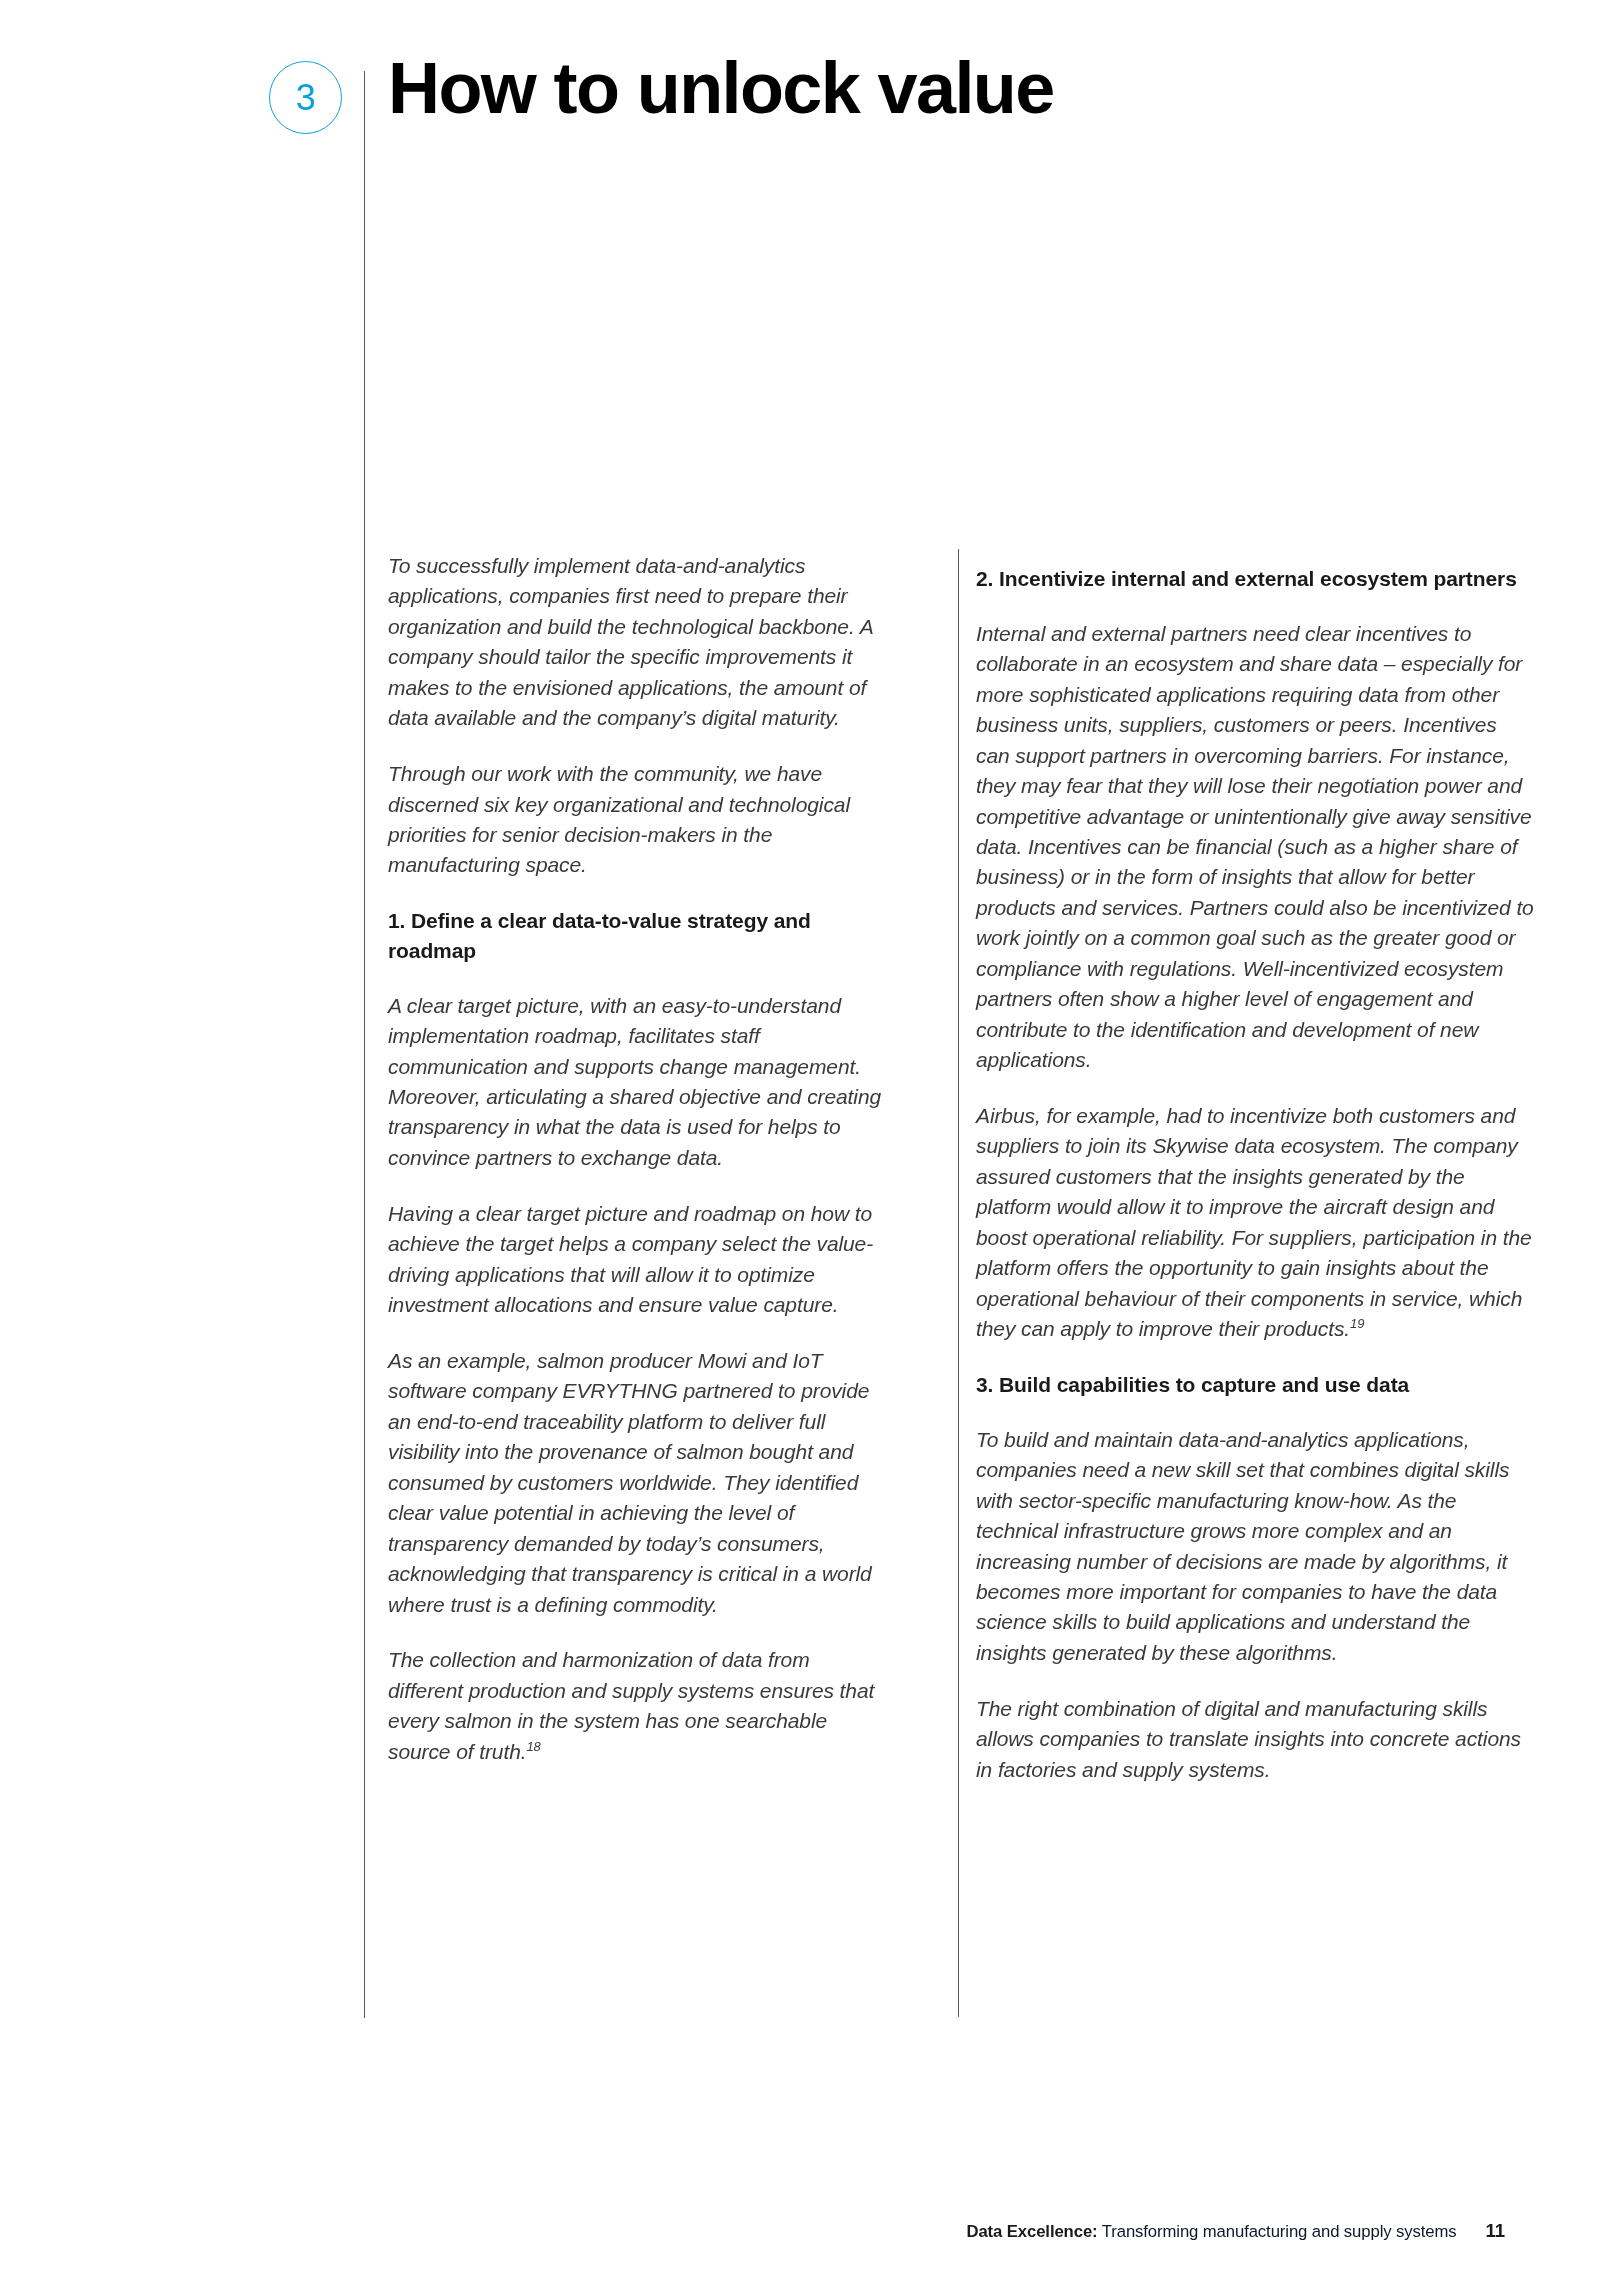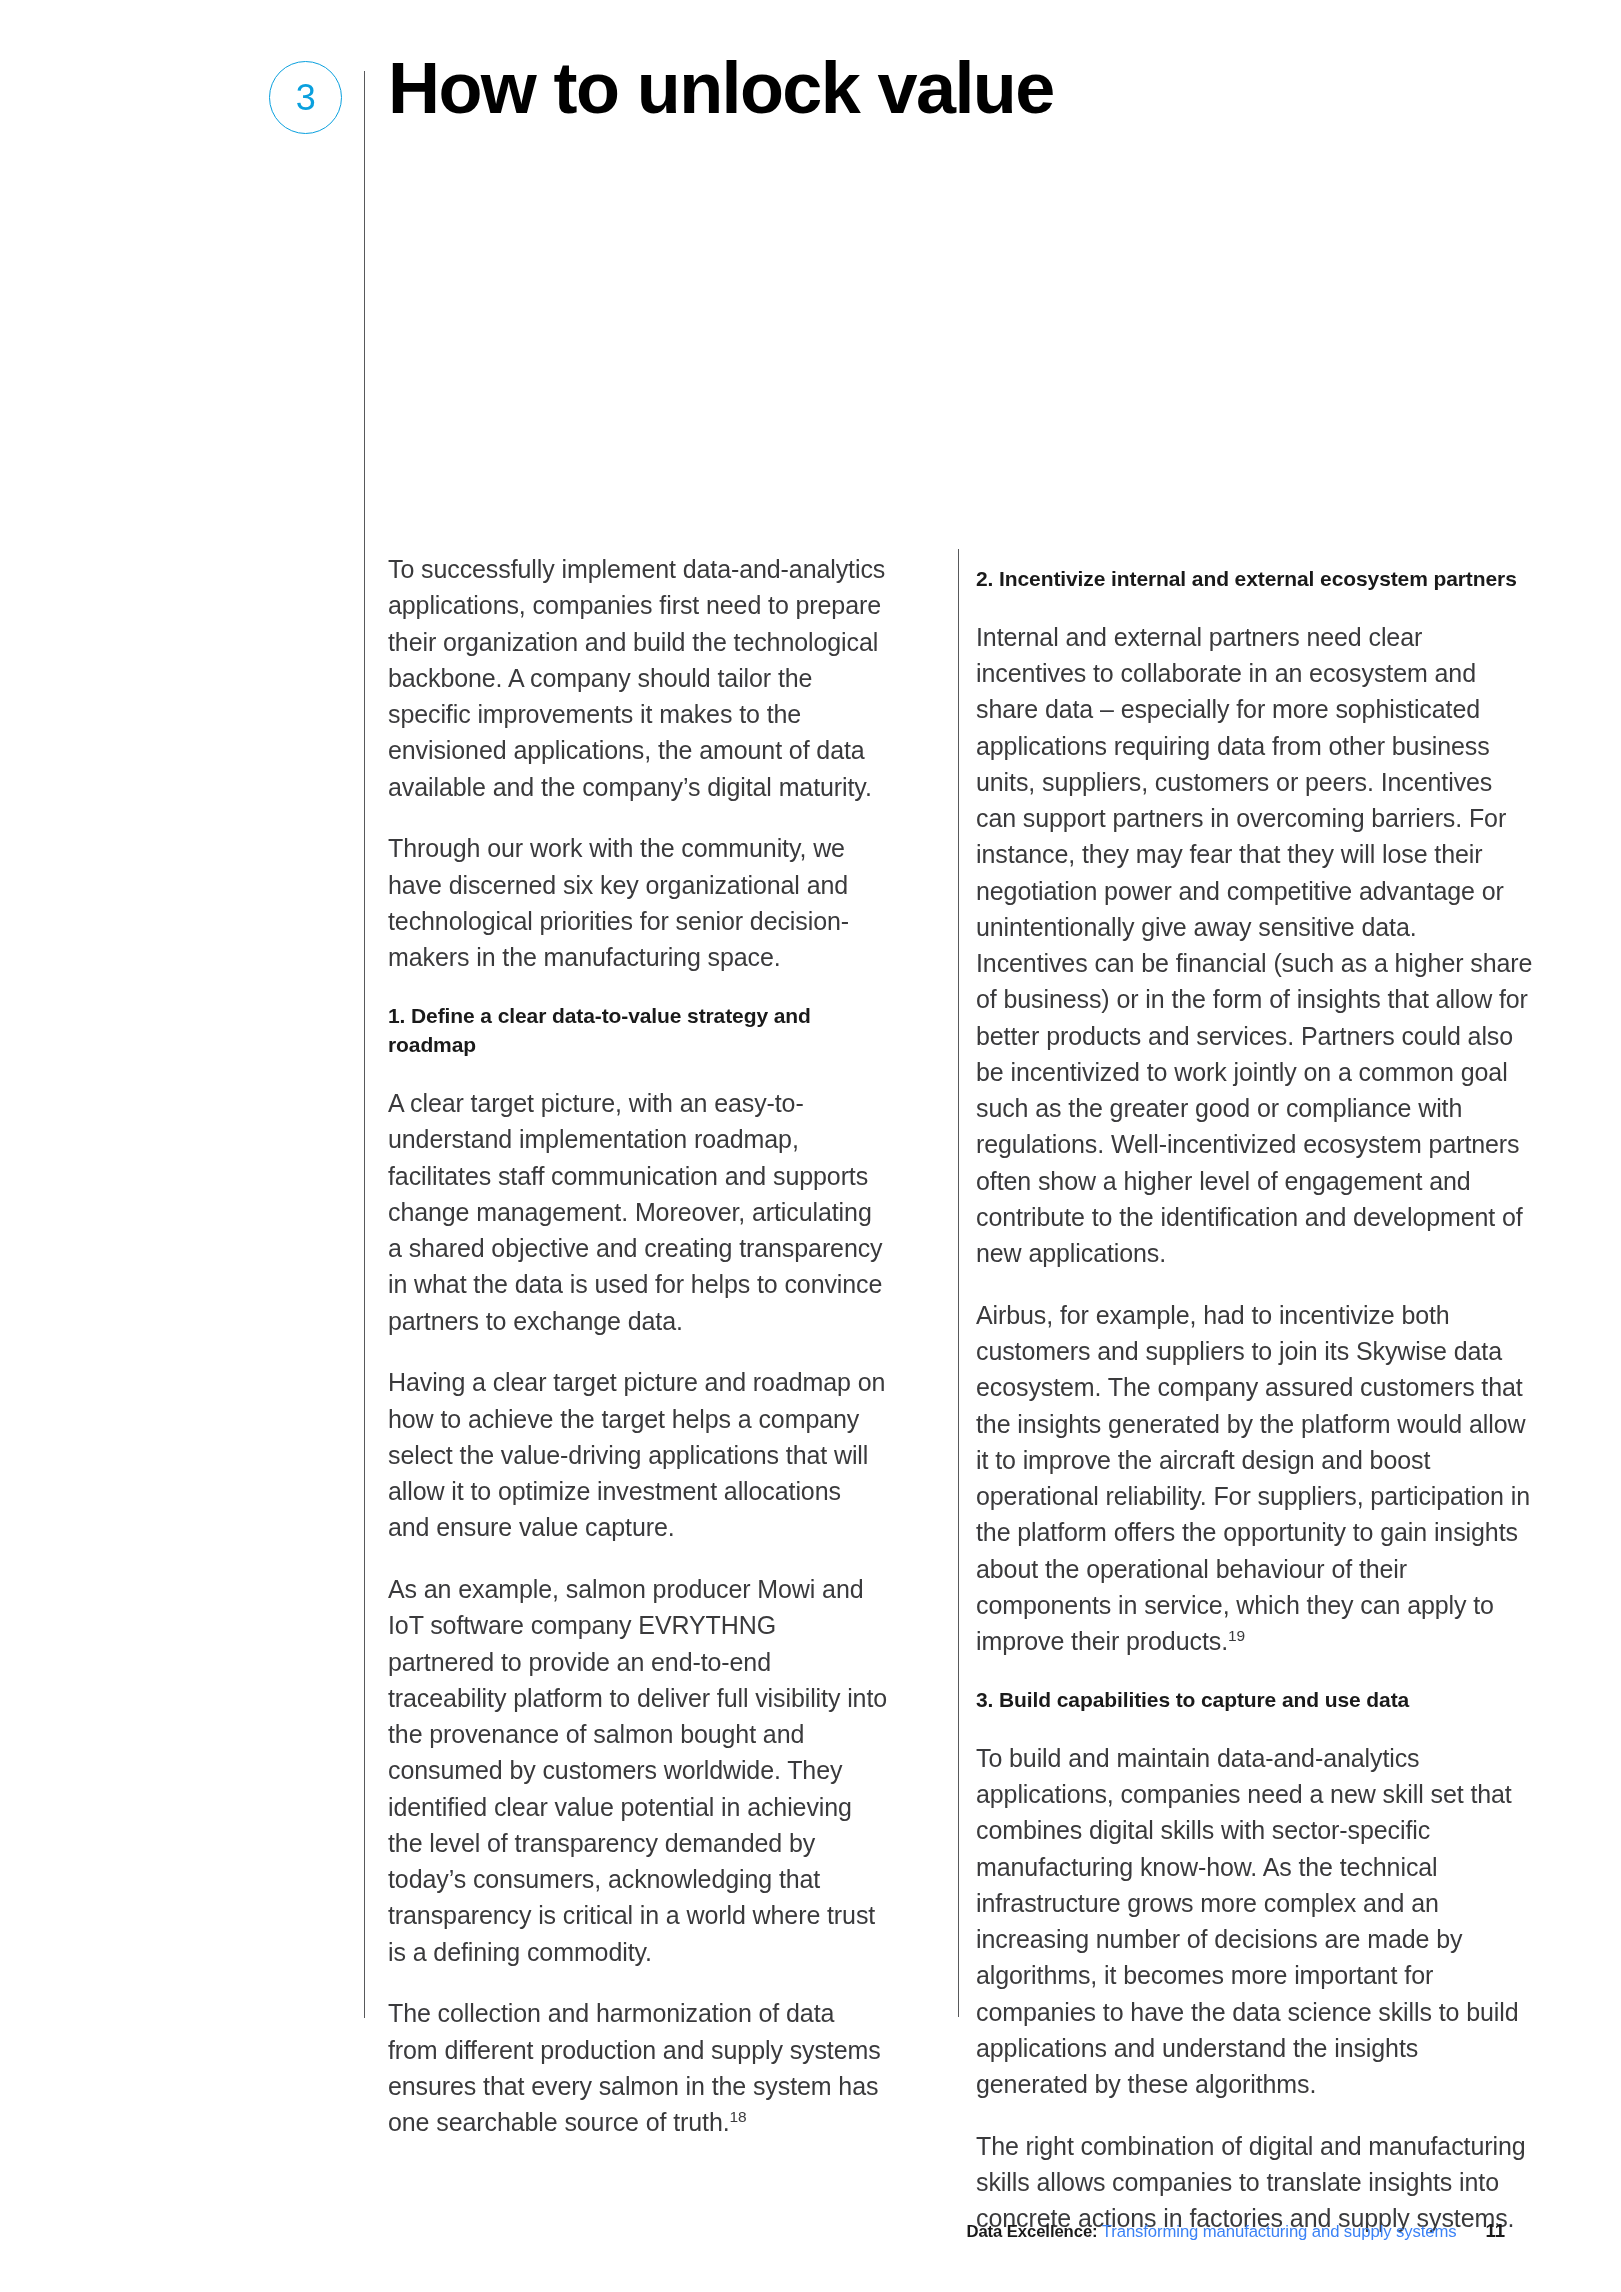--- a/index.html
+++ b/index.html
@@ -92,25 +92,26 @@
   }
 
   .col {
     width: 559px;
     flex: 0 0 559px;
   }
   .col.left  { padding-right: 59px; }
   .col.right { margin-left: 29px; padding-right: 0; }
 
   .col p {
-    font-size: 25px;
+    font-size: 21px;
     line-height: 1.45;
     color: #3a3a3c;
     margin-bottom: 25.5px;
     letter-spacing: -0.1px;
+    font-style: italic;
   }
 
   .col h3 {
     font-size: 21px;
     line-height: 1.4;
     font-weight: bold;
     color: #1a1a1a;
     margin-bottom: 25.5px;
     margin-top: 13px;
     letter-spacing: -0.1px;
@@ -140,21 +141,21 @@
     gap: 29px;
     font-size: 16.7px;
     letter-spacing: -0.1px;
   }
 
   .footer-title {
     font-weight: bold;
     color: #1a1a1a;
   }
   .footer-sub {
-    color: #3b82f6;
+    color: #0f172a;
   }
   .footer-page {
     font-weight: bold;
     color: #1a1a1a;
     font-size: 18.6px;
   }
 </style>
 </head>
 <body>
 

